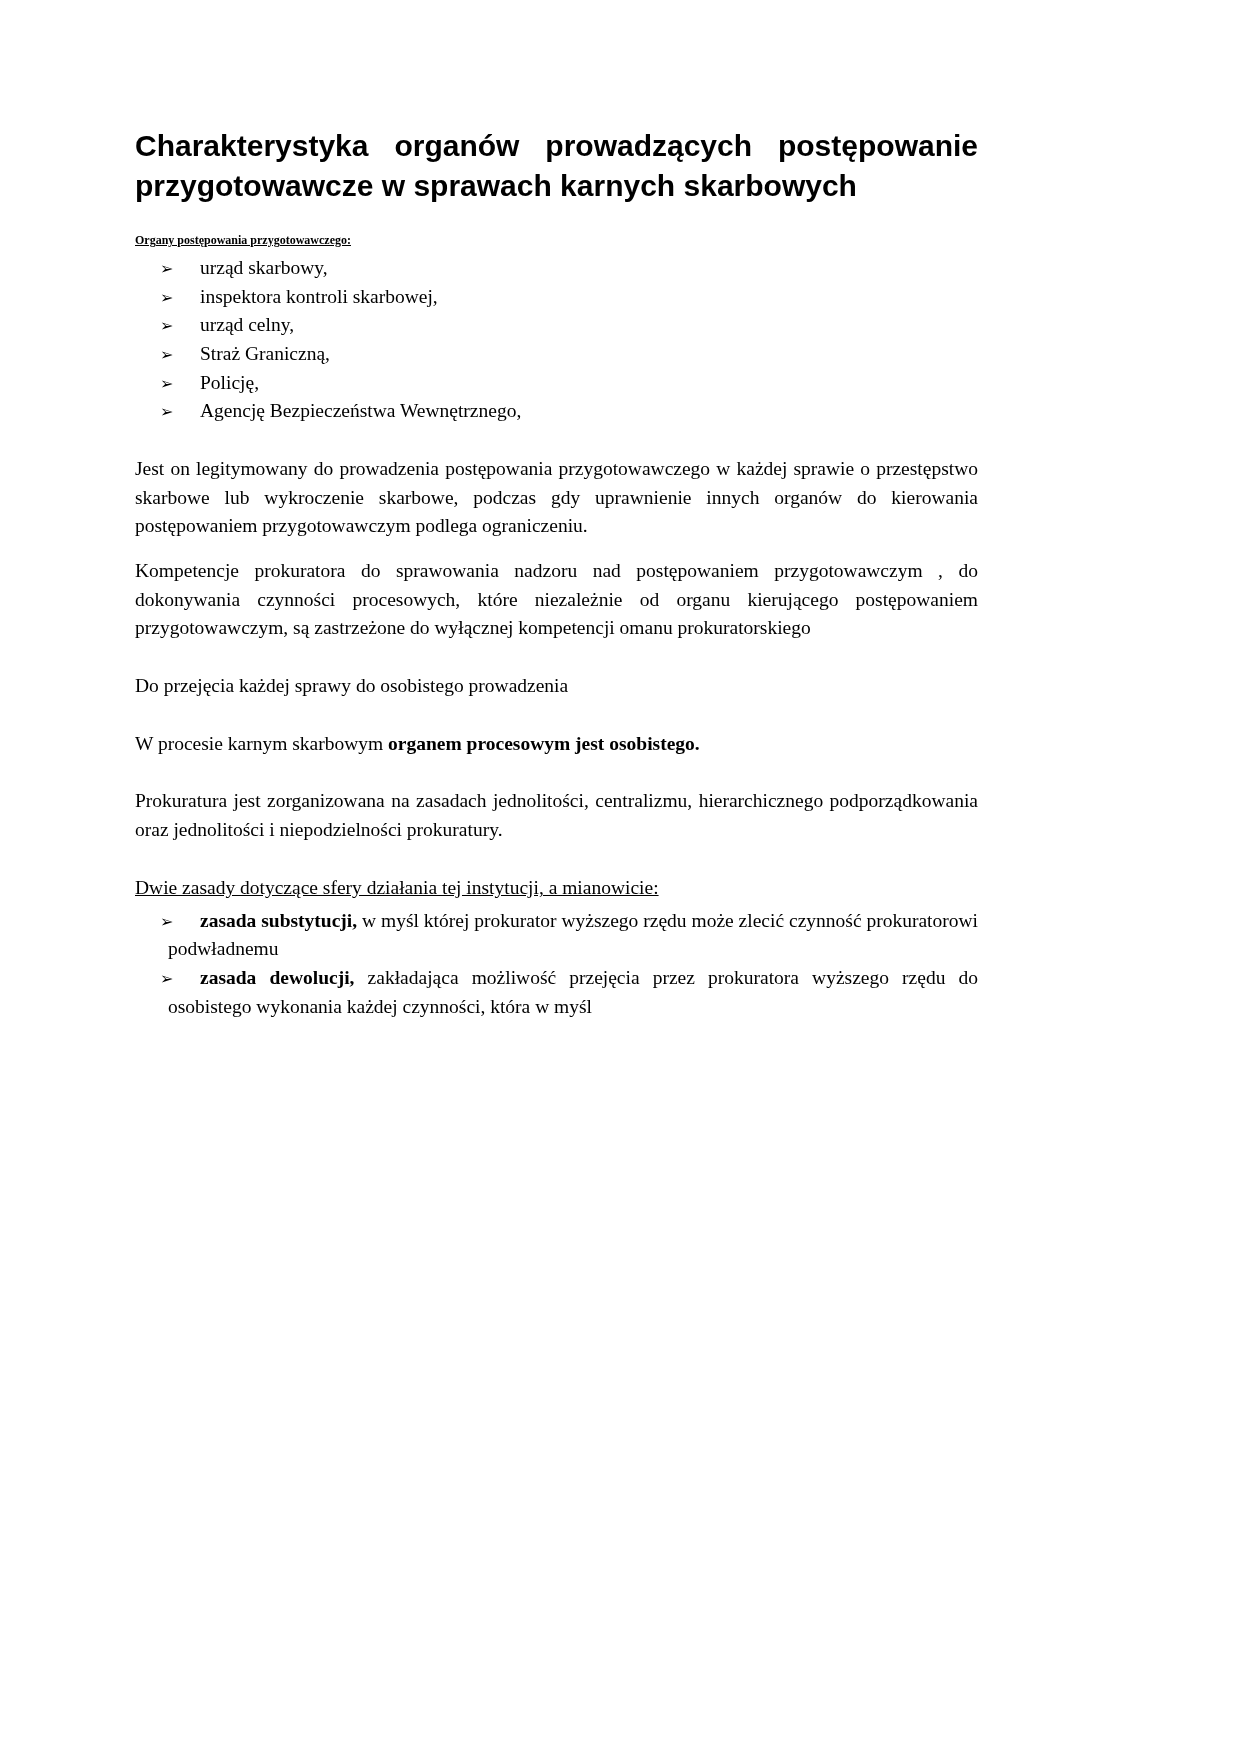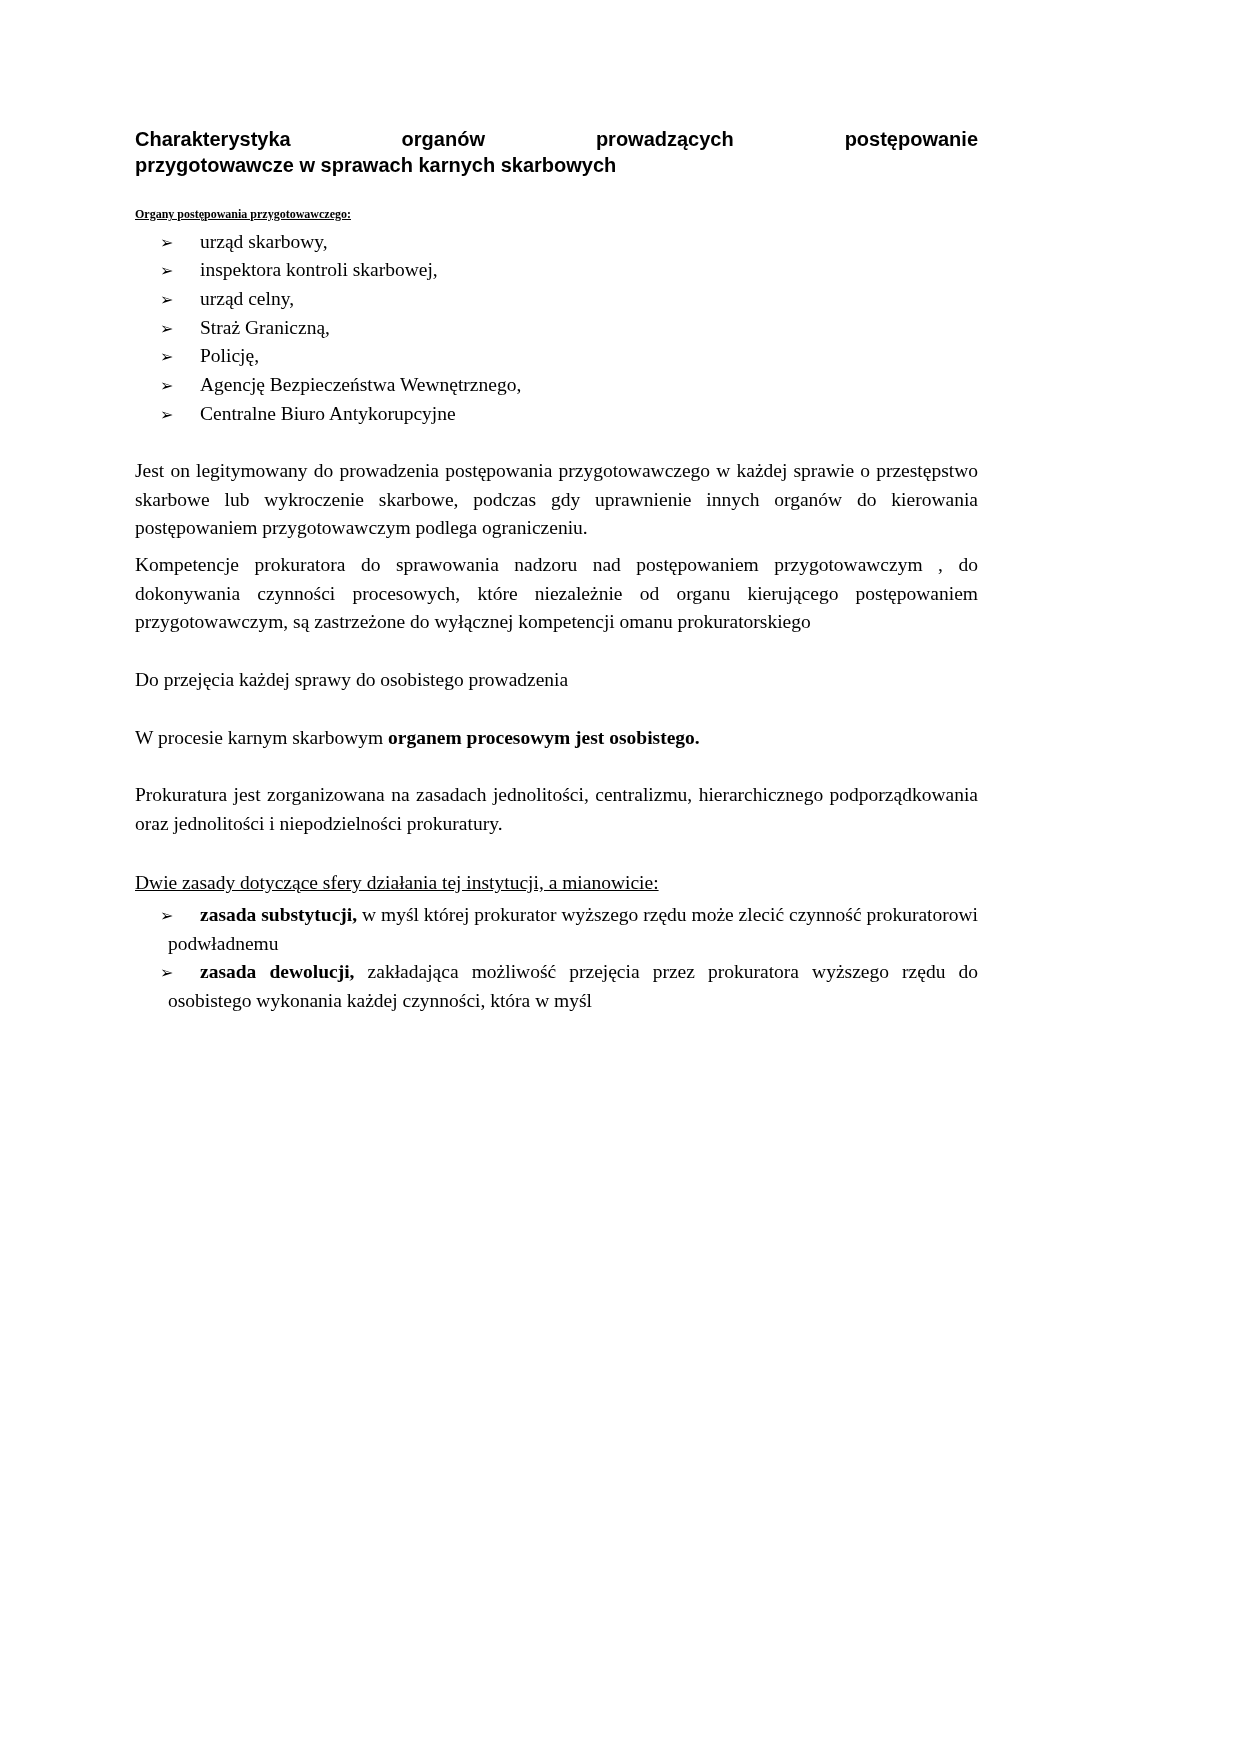--- a/index.html
+++ b/index.html
@@ -17,21 +17,21 @@
     padding: 126px 262px 0 135px;
     font-family: "Liberation Serif", "DejaVu Serif", serif;
     font-size: 19.5px;
     line-height: 1.47;
     overflow: hidden;
   }
   .doc-title {
     margin: 0;
     font-family: "Liberation Sans", "DejaVu Sans", sans-serif;
     font-weight: bold;
-    font-size: 20px;
+    font-size: 30px;
     line-height: 1.32;
     color: #000000;
   }
   .title-line { display: block; }
   .title-line.justified {
     text-align: justify;
     text-align-last: justify;
   }
   .sec-heading {
     margin: 27px 0 0 0;
@@ -66,21 +66,21 @@
     font-family: "DejaVu Sans", sans-serif;
     font-size: 16px;
     vertical-align: baseline;
   }
   .para {
     margin: 29px 0 0 0;
     text-align: justify;
     line-height: 1.47;
   }
   .para.cont {
-    margin-top: 8px;
+    margin-top: 16px;
   }
   .para.plain {
     text-align: left;
   }
   b, .bold-run {
     font-weight: bold;
   }
 </style>
 </head>
 <body>
@@ -94,21 +94,20 @@
 
   <h2 class="sec-heading">Organy postępowania przygotowawczego:</h2>
 
   <ul class="arrow-list">
     <li><span class="bullet">➢</span><span>urząd skarbowy,</span></li>
     <li><span class="bullet">➢</span><span>inspektora kontroli skarbowej,</span></li>
     <li><span class="bullet">➢</span><span>urząd celny,</span></li>
     <li><span class="bullet">➢</span><span>Straż Graniczną,</span></li>
     <li><span class="bullet">➢</span><span>Policję,</span></li>
     <li><span class="bullet">➢</span><span>Agencję Bezpieczeństwa Wewnętrznego,</span></li>
-    <li><span class="bullet">➢</span><span>Centralne Biuro Antykorupcyjne</span></li>
   </ul>
 
 
   <p class="para">Jest on legitymowany do prowadzenia postępowania przygotowawczego w każdej sprawie o przestępstwo skarbowe lub wykroczenie skarbowe, podczas gdy uprawnienie innych organów do kierowania postępowaniem przygotowawczym podlega ograniczeniu.</p>
 
   <p class="para cont">Kompetencje prokuratora do sprawowania nadzoru nad postępowaniem przygotowawczym , do dokonywania czynności procesowych, które niezależnie od organu kierującego postępowaniem przygotowawczym, są zastrzeżone do wyłącznej kompetencji omanu prokuratorskiego</p>
 
 
   <p class="para plain">Do przejęcia każdej sprawy do osobistego prowadzenia</p>
 

